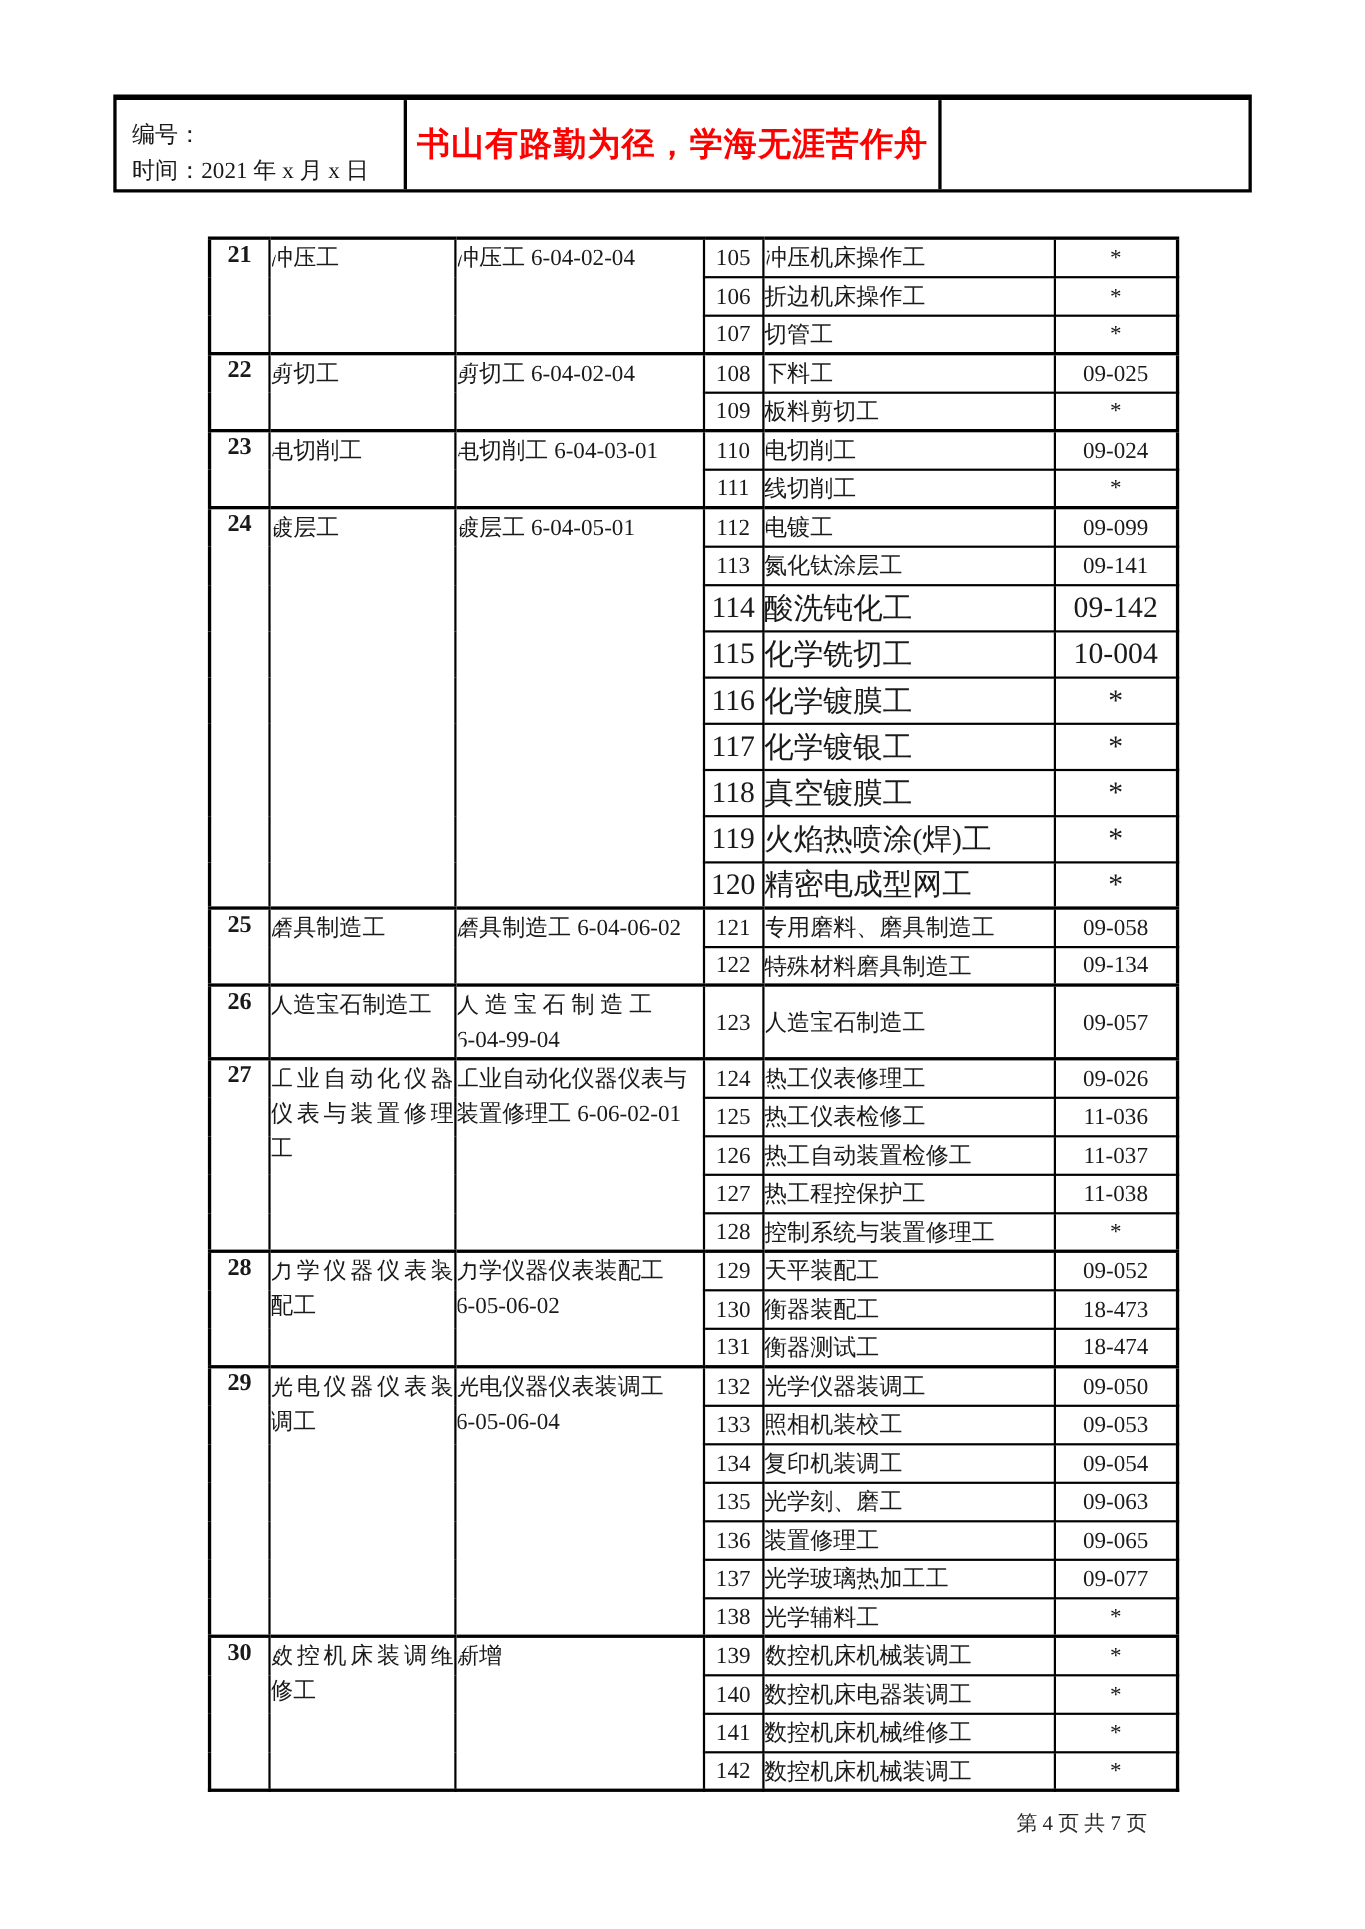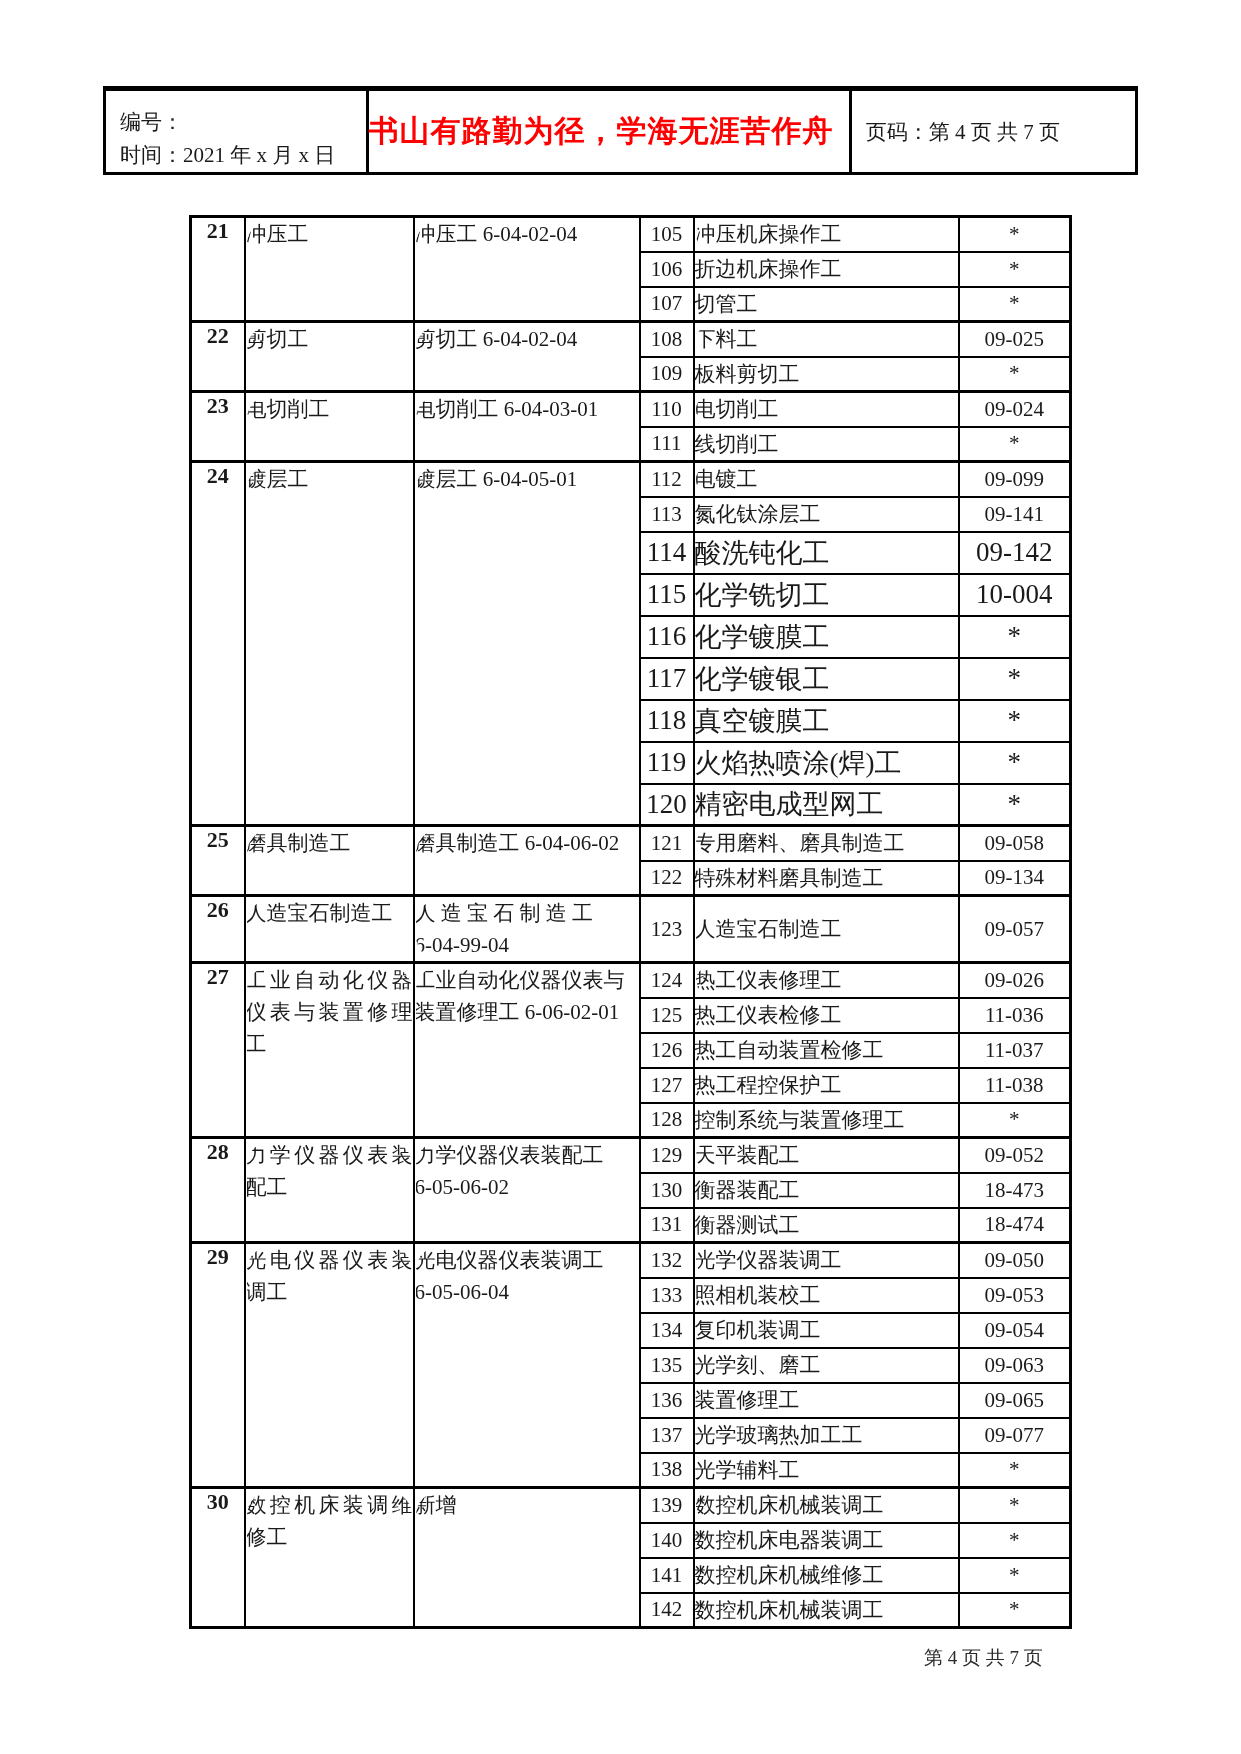--- a/index.html
+++ b/index.html
@@ -26,21 +26,21 @@
   .hdr-cell { box-sizing: border-box; }
   .hdr-left {
     width: 264px;
     border-right: 3px solid #000;
     padding: 15px 0 0 14px;
     font-size: 21px; line-height: 33px;
   }
   .hdr-mid {
     width: 486px;
     border-right: 3px solid #000;
-    display: flex; align-items: center; 
+    display: flex; align-items: center; justify-content: center;
   }
   .slogan {
     color: #ff0000;
     font-weight: bold;
     font-size: 30px;
     letter-spacing: 1px;
     white-space: nowrap;
   }
   .hdr-right {
     width: 285px;
@@ -99,23 +99,20 @@
 
 <div class="page">
 
   <div class="header-box">
     <div class="hdr-cell hdr-left">
       <div>编号：</div>
       <div>时间：2021 年 x 月 x 日</div>
     </div>
     <div class="hdr-cell hdr-mid">
       <span class="slogan">书山有路勤为径，学海无涯苦作舟</span>
-    </div>
-    <div class="hdr-cell hdr-right">
-      <span>页码：第 4 页  共 7 页</span>
     </div>
   </div>
 
   <table class="occ">
     <colgroup>
       <col style="width:54px">
         <col style="width:169px">
         <col style="width:226px">
       <col style="width:54px">
         <col style="width:265px">

